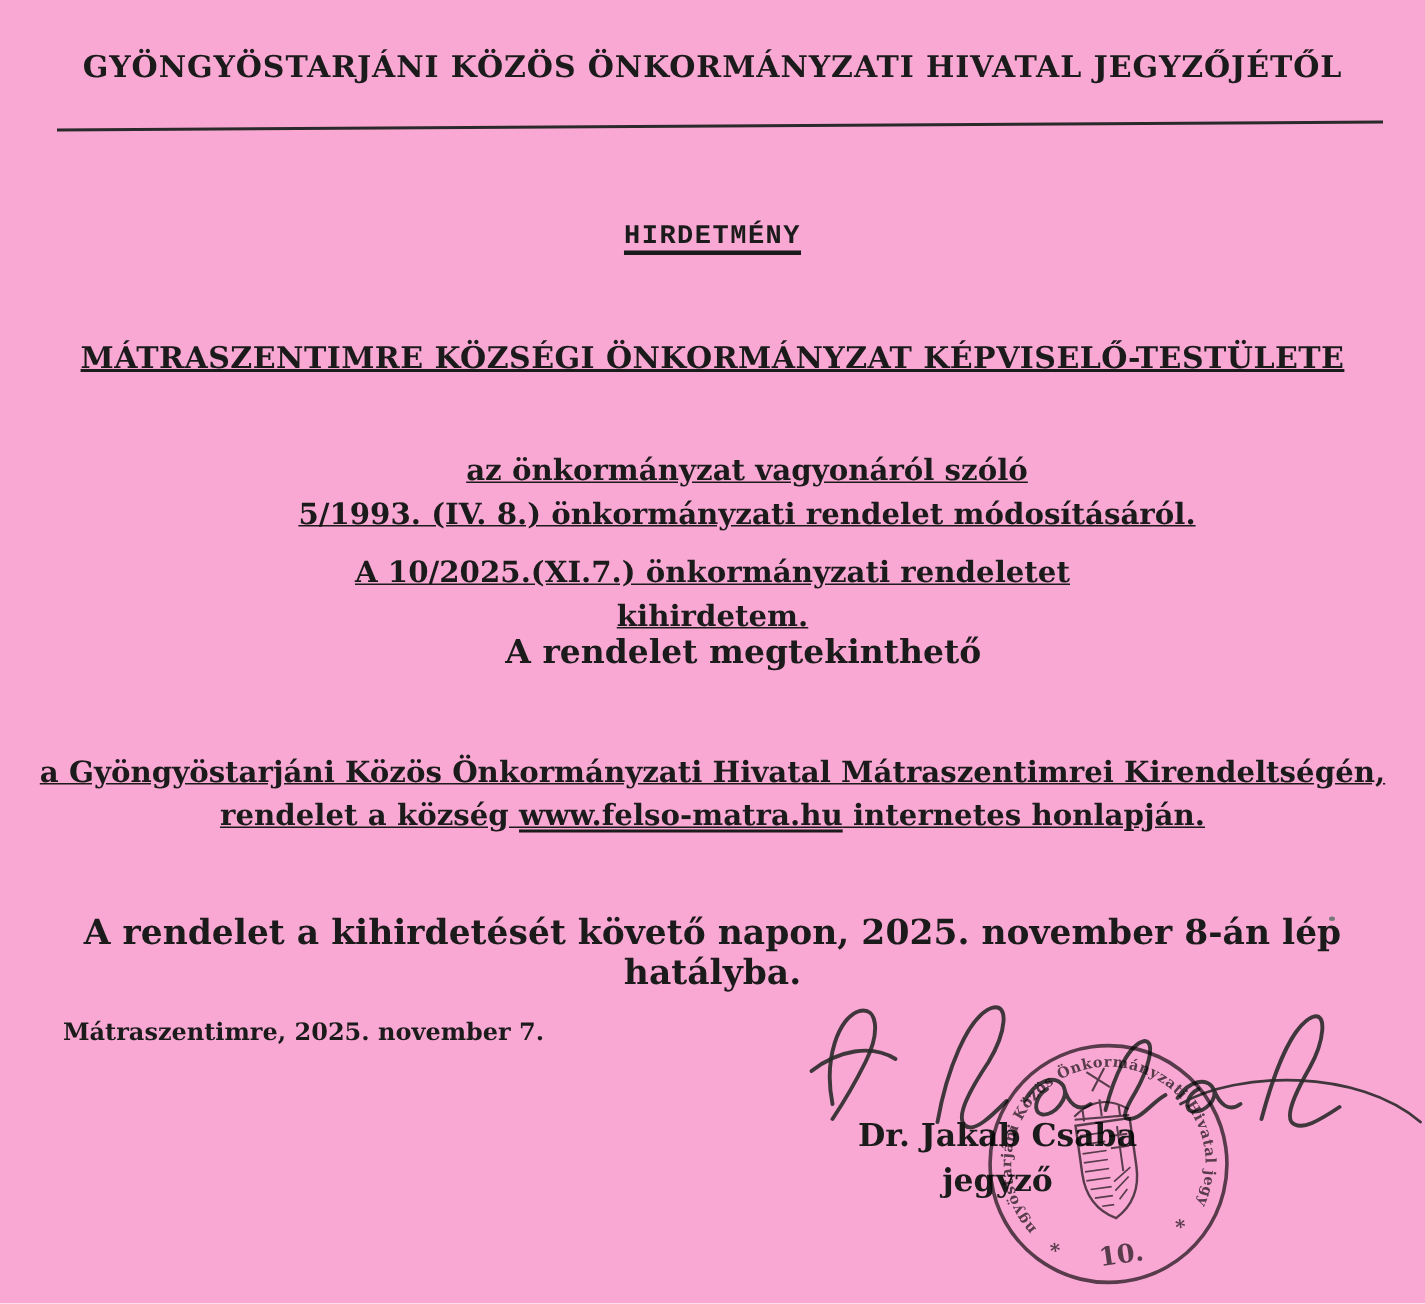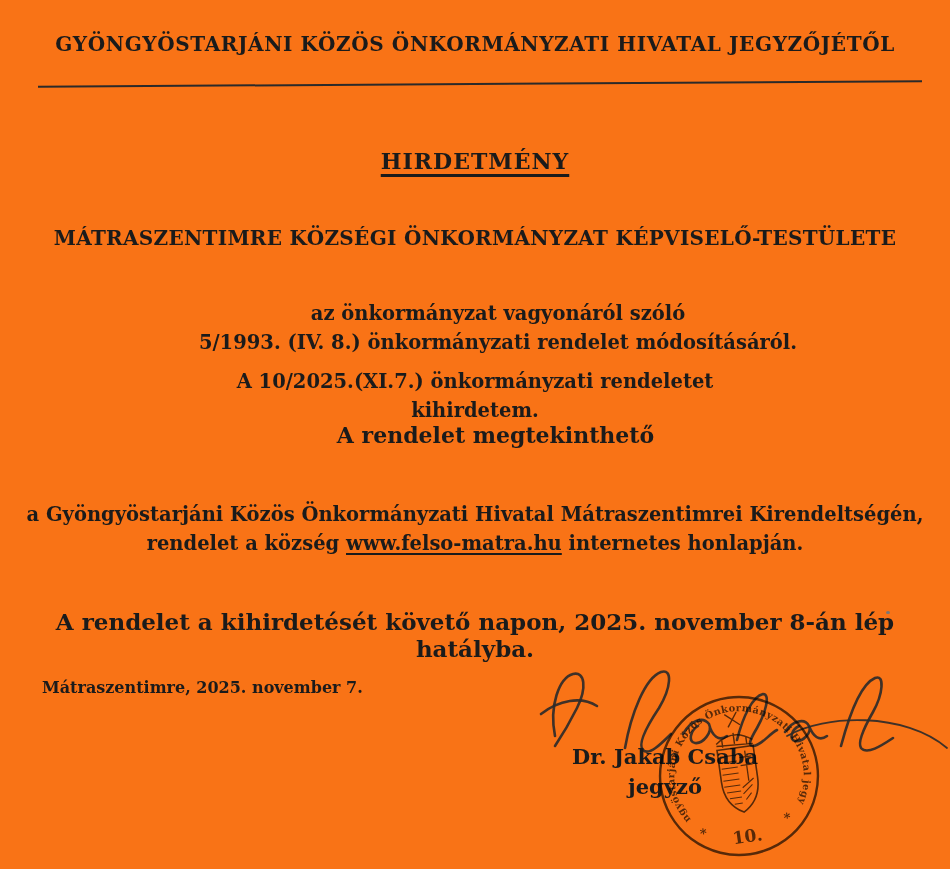--- a/index.html
+++ b/index.html
@@ -1,37 +1,37 @@
 <!DOCTYPE html>
 <html><head>
 <meta charset="utf-8">
 <style>
   html,body { margin:0; padding:0; background:#ffffff; }
   .page {
-    position:relative; width:950px; height:869px; background:#f97316;
+    position:relative; width:950px; height:869px; background:#f9a8d4;
     font-family:"DejaVu Serif", serif; font-weight:bold; color:#1b1b1b;
     overflow:hidden;
   }
   .c { position:absolute; left:0; right:0; text-align:center; }
 
   .letterhead { top:32px; font-size:20px; letter-spacing:0.6px; }
   .rule {
     position:absolute; top:83px; left:38px; width:884px; height:2px;
     background:#2a2a2a; transform:rotate(-0.35deg);
   }
 
-  .doc-title { top:148px; font-size:22px; letter-spacing:1px; }
+  .doc-title { top:148px; font-size:18px; letter-spacing:1px;font-family:Liberation Mono, monospace; }
   .doc-title span {
     text-decoration:underline; text-decoration-thickness:2.5px;
     text-underline-offset:5px;
   }
 
   .line-caps { font-size:20px; letter-spacing:0.3px; }
   .line-body { font-size:19.5px; }
-  .two-line div { line-height:29px; }
+  .two-line div { line-height:29px;text-decoration:underline; }
 
   .council   { top:224px; }
   .subject   { top:299px;padding-left:46px; }
   .promulg   { top:367px; }
   .avail-intro { top:422px; font-size:22px;margin-left:41px; }
   .avail     { top:500px; }
   .effective { top:608px; font-size:23px; }
 
   .url {
     text-decoration:underline; text-decoration-thickness:2px;

